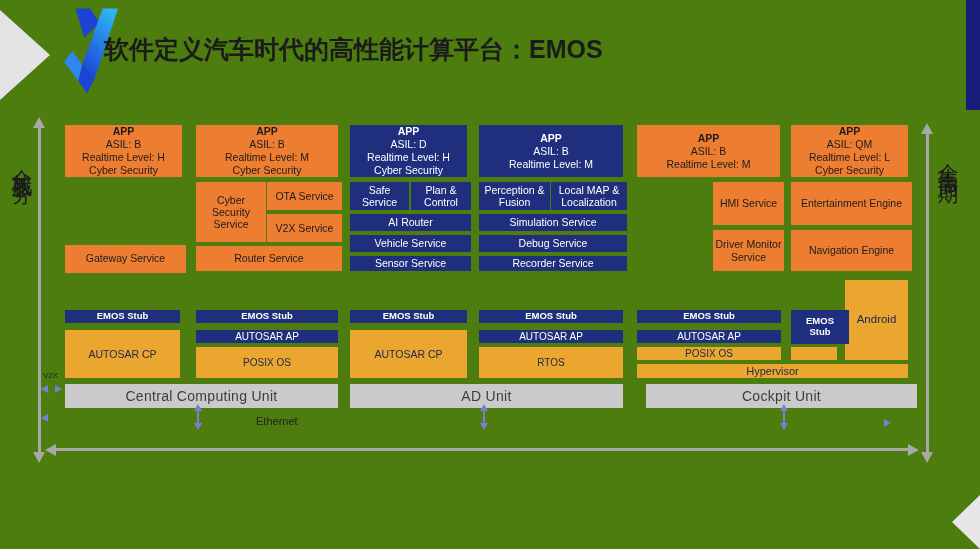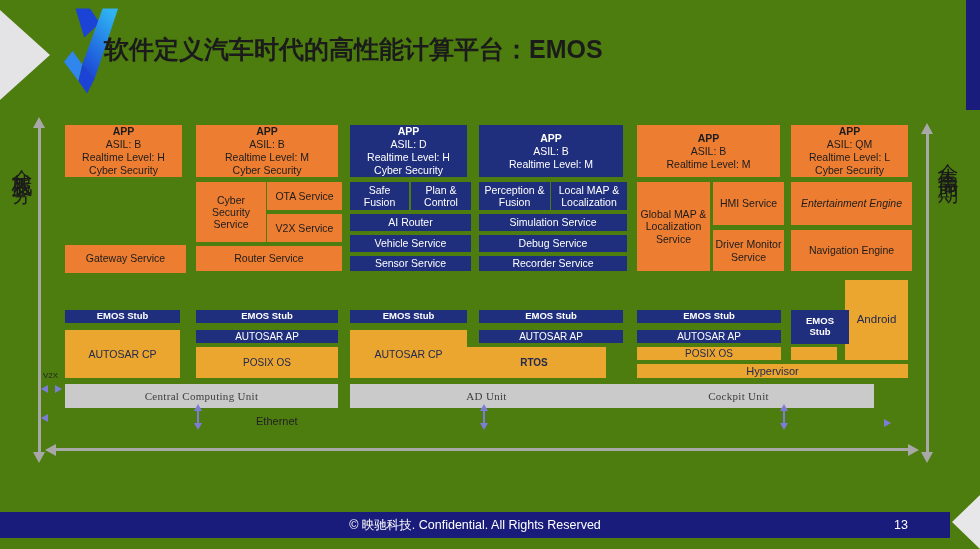--- a/index.html
+++ b/index.html
@@ -11,21 +11,21 @@
   .orange{background:#ED7D31;color:#1c1c1c;}
   .navy{background:#1F2E7D;color:#ffffff;}
   .gold{background:#EAA62F;color:#23294f;}
   .grayb{background:#CACACA;color:#3d3d3d;}
   .app{flex-direction:column;font-size:10.5px;line-height:13px;}
   .app .t{font-weight:bold;}
   .svc{font-size:10.5px;padding:0 2px;}
   .stub{font-size:9.5px;font-weight:bold;}
   .os{font-size:10px;}
   .cpbx{font-size:10.5px;}
-  .unit{font-size:11px;letter-spacing:.3px;font-family:Liberation Serif, serif;}
+  .unit{font-size:14px;letter-spacing:.3px;}
   .platform{font-size:11px;color:#fff;}
   .vlabel{position:absolute;writing-mode:vertical-rl;text-orientation:upright;
           font-size:21px;color:#1b1b1b;letter-spacing:5px;}
   .title{position:absolute;left:104px;top:33px;font-size:25px;font-weight:bold;color:#1b1b1b;}
   .gline{position:absolute;background:#A8A8A8;}
   .gtri{position:absolute;width:0;height:0;}
   .gtri.up{border-left:6px solid transparent;border-right:6px solid transparent;border-bottom:11px solid #A8A8A8;}
   .gtri.down{border-left:6px solid transparent;border-right:6px solid transparent;border-top:11px solid #A8A8A8;}
   .gtri.left{border-top:6px solid transparent;border-bottom:6px solid transparent;border-right:11px solid #A8A8A8;}
   .gtri.right{border-top:6px solid transparent;border-bottom:6px solid transparent;border-left:11px solid #A8A8A8;}
@@ -118,60 +118,59 @@
     <div>Cyber Security</div>
   </div>
 
   <div class="box orange svc" style="left:65px;top:214px;width:117px;height:28px;margin-top:31px;">Connectivity Service</div>
   <div class="box orange svc" style="left:65px;top:246px;width:117px;height:25px;">Gateway Service</div>
   <div class="box orange svc" style="left:196px;top:182px;width:66px;height:60px;">Cyber Security Service</div>
   <div class="box orange svc" style="left:267px;top:182px;width:71px;height:28px;">OTA Service</div>
   <div class="box orange svc" style="left:267px;top:214px;width:71px;height:28px;">V2X Service</div>
   <div class="box orange svc" style="left:196px;top:246px;width:142px;height:25px;">Router Service</div>
 
-  <div class="box navy svc" style="left:350px;top:182px;width:55px;height:28px;">Safe Fusion</div>
+  <div class="box navy svc" style="left:350px;top:182px;width:55px;height:28px;">Safe Service</div>
   <div class="box navy svc" style="left:411px;top:182px;width:56px;height:28px;">Plan &amp; Control</div>
   <div class="box navy svc" style="left:350px;top:214px;width:117px;height:17px;">AI Router</div>
   <div class="box navy svc" style="left:350px;top:235px;width:117px;height:17px;">Vehicle Service</div>
   <div class="box navy svc" style="left:350px;top:256px;width:117px;height:15px;">Sensor Service</div>
   <div class="box navy svc" style="left:479px;top:182px;width:67px;height:28px;">Perception &amp; Fusion</div>
   <div class="box navy svc" style="left:551px;top:182px;width:72px;height:28px;">Local MAP &amp; Localization</div>
   <div class="box navy svc" style="left:479px;top:214px;width:144px;height:17px;">Simulation Service</div>
   <div class="box navy svc" style="left:479px;top:235px;width:144px;height:17px;">Debug Service</div>
   <div class="box navy svc" style="left:479px;top:256px;width:144px;height:15px;">Recorder Service</div>
 
-  <div class="box orange svc wrapword" style="left:637px;top:182px;width:69px;height:89px;">Global MAP &amp; Localization Service</div>
   <div class="box orange svc" style="left:713px;top:182px;width:67px;height:43px;">HMI Service</div>
   <div class="box orange svc" style="left:713px;top:230px;width:67px;height:41px;">Driver Monitor Service</div>
-  <div class="box orange svc" style="left:791px;top:182px;width:117px;height:43px;font-style:italic;">Entertainment Engine</div>
+  <div class="box orange svc" style="left:791px;top:182px;width:117px;height:43px;">Entertainment Engine</div>
   <div class="box orange svc" style="left:791px;top:230px;width:117px;height:41px;">Navigation Engine</div>
 
   <div class="box gold" style="left:845px;top:280px;width:63px;height:80px;font-size:11.5px;">Android</div>
 
   <div class="box navy stub" style="left:65px;top:310px;width:115px;height:13px;">EMOS Stub</div>
   <div class="box navy stub" style="left:196px;top:310px;width:142px;height:13px;">EMOS Stub</div>
   <div class="box navy stub" style="left:350px;top:310px;width:117px;height:13px;">EMOS Stub</div>
   <div class="box navy stub" style="left:479px;top:310px;width:144px;height:13px;">EMOS Stub</div>
   <div class="box navy stub" style="left:637px;top:310px;width:144px;height:13px;">EMOS Stub</div>
   <div class="box navy stub" style="left:791px;top:310px;width:46px;height:34px;padding:0 6px;">EMOS Stub</div>
   <div class="box gold" style="left:791px;top:347px;width:46px;height:13px;"></div>
 
   <div class="box gold cpbx" style="left:65px;top:330px;width:115px;height:48px;">AUTOSAR CP</div>
   <div class="box navy os" style="left:196px;top:330px;width:142px;height:13px;">AUTOSAR AP</div>
   <div class="box gold os" style="left:196px;top:347px;width:142px;height:31px;">POSIX OS</div>
   <div class="box gold cpbx" style="left:350px;top:330px;width:117px;height:48px;">AUTOSAR CP</div>
   <div class="box navy os" style="left:479px;top:330px;width:144px;height:13px;">AUTOSAR AP</div>
-  <div class="box gold os" style="left:462px;top:347px;width:144px;height:31px;font-weight:bold;">RTOS</div>
+  <div class="box gold os" style="left:479px;top:347px;width:144px;height:31px;">RTOS</div>
   <div class="box navy os" style="left:637px;top:330px;width:144px;height:13px;">AUTOSAR AP</div>
   <div class="box gold os" style="left:637px;top:347px;width:144px;height:13px;">POSIX OS</div>
   <div class="box gold" style="left:637px;top:364px;width:271px;height:14px;font-size:11px;">Hypervisor</div>
 
   <div class="box grayb unit" style="left:65px;top:384px;width:273px;height:24px;">Central Computing Unit</div>
   <div class="box grayb unit" style="left:350px;top:384px;width:273px;height:24px;">AD Unit</div>
-  <div class="box grayb unit" style="left:603px;top:384px;width:271px;height:24px;">Cockpit Unit</div>
+  <div class="box grayb unit" style="left:646px;top:384px;width:271px;height:24px;">Cockpit Unit</div>
 
   <div class="slabel" style="left:43px;top:371px;font-size:8px;">V2X</div>
   <div class="btri left" style="left:41px;top:385px;"></div>
   <div class="btri right" style="left:55px;top:385px;"></div>
   <div class="btri left" style="left:41px;top:414px;"></div>
   <div class="btri right" style="left:884px;top:419px;"></div>
 
   <div class="ud" style="left:193px;top:404px;">
       <div class="u"></div>
       <div class="s"></div>
@@ -187,19 +186,15 @@
       <div class="s"></div>
       <div class="d"></div>
     </div>
   <div class="slabel" style="left:256px;top:415px;">Ethernet</div>
 
   <div class="gline" style="left:56px;top:448px;width:852px;height:3px;"></div>
   <div class="gtri left" style="left:45px;top:444px;"></div>
   <div class="gtri right" style="left:908px;top:444px;"></div>
 
 
-  <div class="footerbar">
-    <div class="copyright">© 映驰科技. Confidential. All Rights Reserved</div>
-    <div class="pageno">13</div>
-  </div>
   <div class="chevR"></div>
 
 </div>
 
 </body></html>

